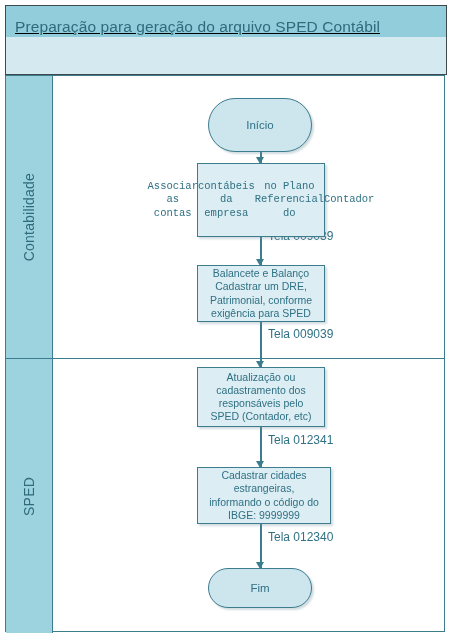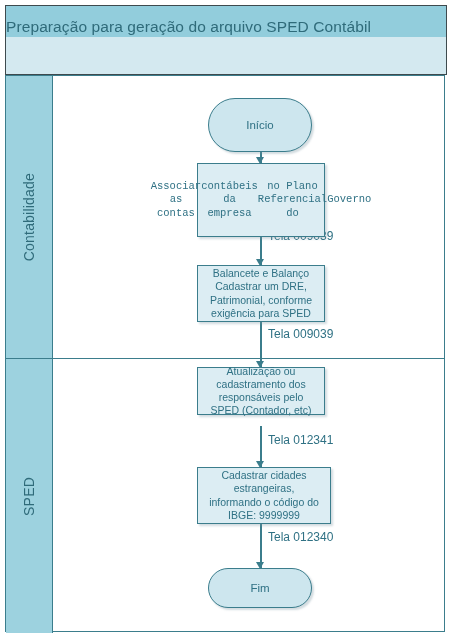--- a/index.html
+++ b/index.html
@@ -26,20 +26,22 @@
     position: absolute;
     left: 5px;
     top: 5px;
     width: 442px;
     height: 44px;
     box-sizing: border-box;
     background: #92CDDC;
     border: 1px solid #3E4A4E;
     display: flex;
     align-items: center;
+    padding-left: 9px;
+    text-decoration: underline;
   }
   .title-text {
     font-size: 15.5px;
     color: #2F6B7A;
     letter-spacing: 0.1px;
     white-space: nowrap;
   }
 
   
   .sub-band {
@@ -220,31 +222,31 @@
     <div class="edge-label" style="left:268px; top:530px;">Tela 012340</div>
 
     <div class="node terminal" style="left:208px; top:98px; width:104px; height:54px;">
       <span>Início</span>
     </div>
 
     <div class="node process" style="left:197px; top:163px; width:128px; height:74px; flex-direction:row; justify-content:center;font-family:Liberation Mono, monospace;">
       <span>Associar as contas</span>
       <span>contábeis da empresa</span>
       <span>no Plano Referencial do</span>
-      <span>Governo</span>
+      <span>Contador</span>
     </div>
 
     <div class="node process" style="left:197px; top:265px; width:128px; height:57px; flex-direction:column; justify-content:center;">
       <span>Balancete e Balanço</span>
       <span>Cadastrar um DRE,</span>
       <span>Patrimonial, conforme</span>
       <span>exigência para SPED</span>
     </div>
 
-    <div class="node process" style="left:197px; top:367px; width:128px; height:48px; flex-direction:column; justify-content:center;">
+    <div class="node process" style="left:197px; top:367px; width:128px; height:60px; flex-direction:column; justify-content:center;">
       <span>Atualização ou</span>
       <span>cadastramento dos</span>
       <span>responsáveis pelo</span>
       <span>SPED (Contador, etc)</span>
     </div>
 
     <div class="node process" style="left:197px; top:467px; width:134px; height:57px; flex-direction:column; justify-content:center;">
       <span>Cadastrar cidades</span>
       <span>estrangeiras,</span>
       <span>informando o código do</span>

